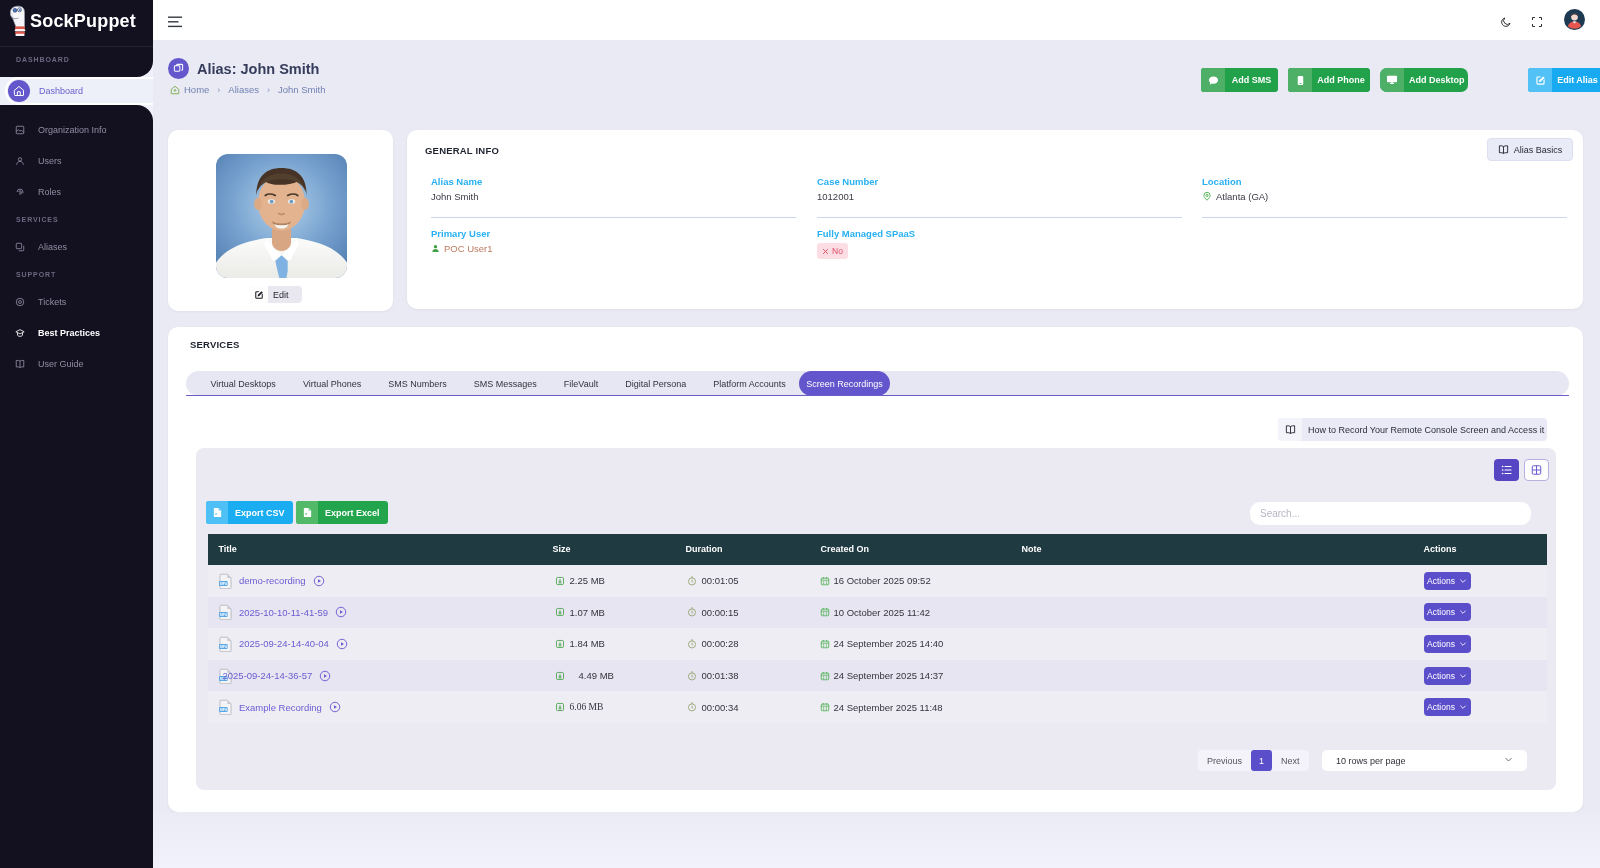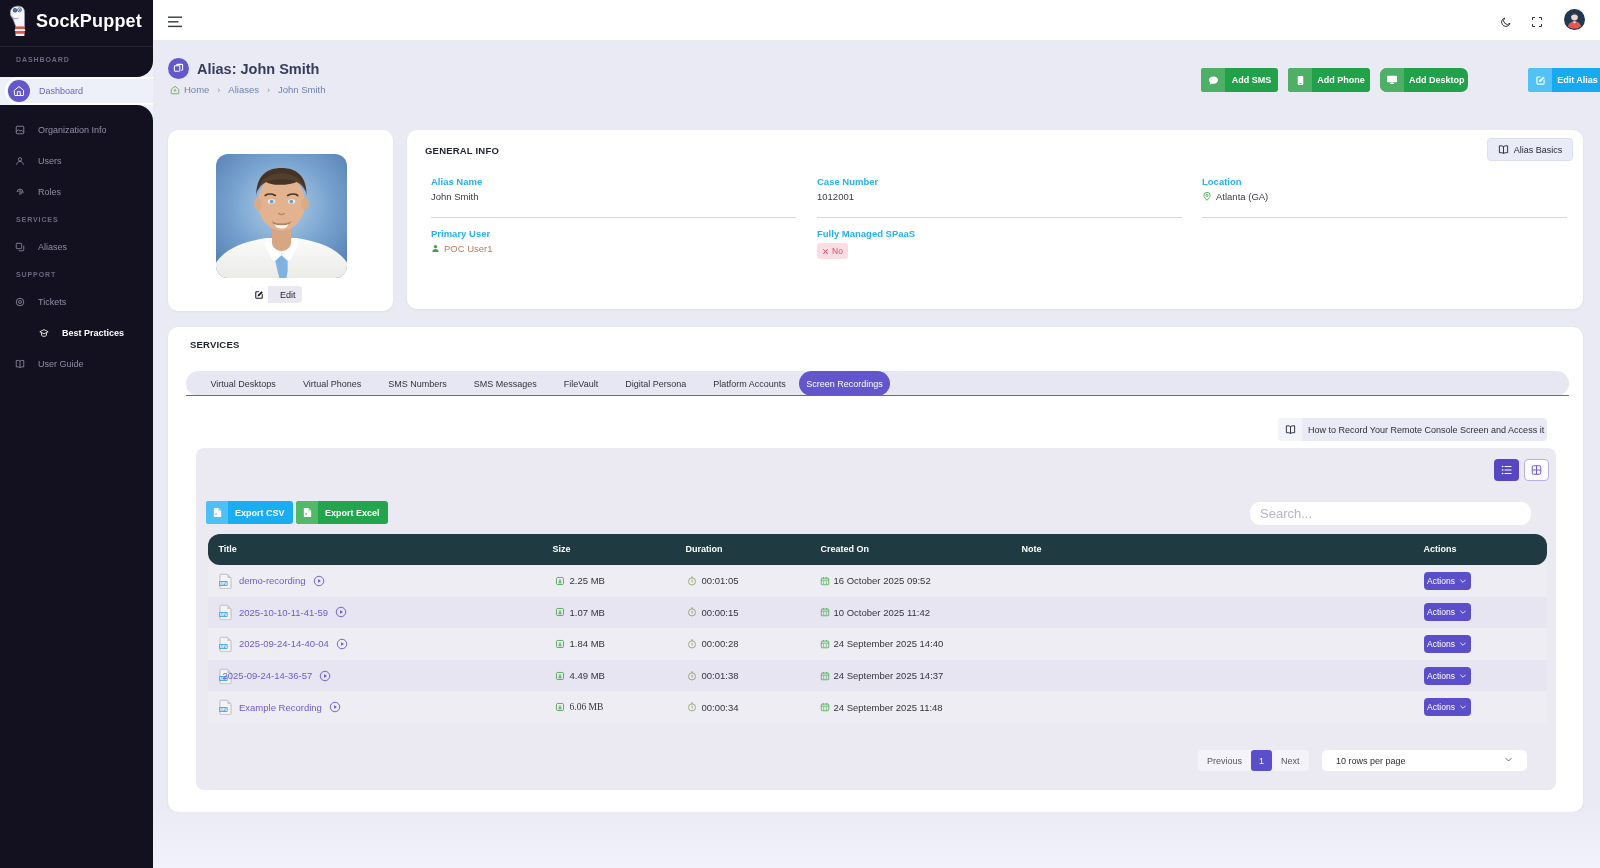--- a/index.html
+++ b/index.html
@@ -4,49 +4,49 @@
 <style>
 * { margin:0; padding:0; box-sizing:border-box; }
 html,body { width:1600px; height:868px; }
 body { font-family:"Liberation Sans", sans-serif; background:#e9eaf3; position:relative; overflow:hidden; }
 .abs { position:absolute; }
 
 #sidebar { position:absolute; left:0; top:0; width:153px; height:868px; background:#eef0fa; z-index:5; }
 #sbtop { position:absolute; left:0; top:0; width:153px; height:77px; background:#131120; border-bottom-right-radius:16px; }
 #sbbot { position:absolute; left:0; top:105px; width:153px; height:763px; background:#131120; border-top-right-radius:16px; }
 #logo { position:absolute; left:9px; top:5px; width:140px; height:32px; display:flex; align-items:center; }
-#logotext { color:#fff; font-weight:bold; font-size:18px; margin-left:6px; letter-spacing:.2px; }
+#logotext { color:#fff; font-weight:bold; font-size:18px; letter-spacing:.2px; }
 #sbdivider { position:absolute; left:0; top:46px; width:153px; border-top:1px solid rgba(255,255,255,.08); }
 #lbl-dash { position:absolute; left:16px; top:56px; color:#6b6980; font-size:7px; font-weight:bold; letter-spacing:.9px; }
 #active-item { position:absolute; left:5px; top:77px; width:148px; height:28px; background:#edeff9; border:2px solid #fff; border-right:none; border-radius:16px 0 0 16px; display:flex; align-items:center; }
 #active-item .ico { width:22px; height:22px; border-radius:50%; background:#6456cb; margin-left:1px; display:flex; align-items:center; justify-content:center; }
 #active-item .txt { color:#6c60cf; font-size:9px; margin-left:9px; }
 .menu { position:absolute; left:0; top:9px; width:153px; }
 .mitem { height:31px; display:flex; align-items:center; padding-left:15px; color:#908ea2; font-size:9px; }
 .mitem svg { width:10px; height:10px; margin-right:13px; flex:none; }
-.mitem.white { color:#fff; font-weight:bold;margin-left:24px; }
+.mitem.white { color:#fff; font-weight:bold; }
 .mlabel { height:24px; display:flex; align-items:center; padding-left:16px; color:#6b6980; font-size:7px; font-weight:bold; letter-spacing:.9px; }
 
 #header { position:absolute; left:153px; top:0; width:1447px; height:40px; background:#fff; }
 
 #headicon { position:absolute; left:168px; top:58px; width:21px; height:21px; border-radius:50%; background:#6456cb; display:flex; align-items:center; justify-content:center; }
 #h1 { position:absolute; left:197px; top:61px; font-size:14.5px; font-weight:bold; color:#363d5c; }
 #crumbs { position:absolute; left:170px; top:84px; font-size:9.5px; color:#7181b3; display:flex; align-items:center; }
 #crumbs .sep { margin:0 8px; color:#8a97c0; font-size:9px; }
 
 .topbtn { position:absolute; top:68px; height:24px; border-radius:3px; display:flex; align-items:center; color:#fff; font-weight:bold; font-size:9px; overflow:hidden; }
 .topbtn .isec { width:24px; height:24px; display:flex; align-items:center; justify-content:center; flex:none; }
 .topbtn .tsec { padding:0 5px; flex:1; text-align:center; white-space:nowrap; }
 
 .card { position:absolute; background:#fff; border-radius:10px; box-shadow:0 1px 3px rgba(30,30,80,.05); }
 #photocard { left:168px; top:130px; width:225px; height:181px; }
 #photo { position:absolute; left:48px; top:24px; width:131px; height:124px; border-radius:12px; overflow:hidden; }
 #editbtn { position:absolute; left:82px; top:156px; width:52px; height:17px; background:#e9e8f1; border-radius:4px; display:flex; align-items:center; font-size:9px; color:#23262e; }
 #editbtn .i { width:18px; height:17px; background:#fdfdfe; border-radius:4px 0 0 4px; display:flex; align-items:center; justify-content:center; }
-#editbtn .t { padding-left:12px; }
+#editbtn .t { padding-left:5px; }
 #infocard { left:407px; top:130px; width:1176px; height:179px; }
 #ginfo-title { position:absolute; left:18px; top:15px; font-size:9.5px; font-weight:bold; color:#1e222e; letter-spacing:.2px; }
 #aliasbasics { position:absolute; right:10px; top:8px; width:86px; height:23px; background:#e9ebf7; border:1px solid #dcdff0; border-radius:4px; display:flex; align-items:center; justify-content:center; font-size:9px; color:#272b36; }
 .glabel { font-size:9.5px; font-weight:bold; color:#28b0f2; }
 .gval { font-size:9.5px; color:#3a3b45; margin-top:4px; display:flex; align-items:center; }
 .gcol { position:absolute; width:365px; }
 .gline { border-bottom:1px solid #ccd6ee; margin-top:15px; }
 
 #servcard { left:168px; top:327px; width:1415px; height:485px; }
 #serv-title { position:absolute; left:22px; top:12px; font-size:9.5px; font-weight:bold; color:#1e222e; letter-spacing:.2px; }
@@ -55,24 +55,24 @@
 #tab-active { height:25px; border-radius:13px; background:#6355cb; color:#fff; display:flex; align-items:center; padding:0 7px; }
 #howto { position:absolute; left:1110px; top:91px; width:269px; height:23px; background:#e9eaf5; border-radius:4px; display:flex; align-items:center; font-size:9px; color:#2b2e38; }
 #howto .i { width:24px; height:23px; background:#f3f3fa; border-radius:4px 0 0 4px; display:flex; align-items:center; justify-content:center; }
 #howto .t { padding-left:6px; }
 #panel { position:absolute; left:28px; top:121px; width:1360px; height:342px; background:#ebeaf2; border-radius:8px; }
 #togglelist { position:absolute; left:1298px; top:11px; width:25px; height:22px; background:#5646c4; border-radius:4px; display:flex; align-items:center; justify-content:center; }
 #togglegrid { position:absolute; left:1328px; top:11px; width:25px; height:22px; background:#fdfdfe; border:1px solid #b9b0e2; border-radius:4px; display:flex; align-items:center; justify-content:center; }
 .expbtn { position:absolute; top:53px; height:23px; border-radius:3px; display:flex; align-items:center; color:#fff; font-weight:bold; font-size:9px; overflow:hidden; }
 .expbtn .isec { width:22px; height:23px; display:flex; align-items:center; justify-content:center; }
 .expbtn .tsec { padding:0 8px 0 7px; }
-#search { position:absolute; left:1054px; top:54px; width:281px; height:23px; background:#fff; border-radius:10px; display:flex; align-items:center; padding-left:10px; color:#b7b6c6; font-size:13px; }
+#search { position:absolute; left:1054px; top:54px; width:281px; height:23px; background:#fff; border-radius:10px; display:flex; align-items:center; padding-left:10px; color:#b7b6c6; font-size:10px; }
 
 #tbl { position:absolute; left:11.5px; top:85.5px; width:1339px; }
-.thead { height:31.5px; background:#1f3a41; color:#fff; font-weight:bold; font-size:9px; position:relative;border-radius:12px; }
+.thead { height:31.5px; background:#1f3a41; color:#fff; font-weight:bold; font-size:9px; position:relative; }
 .trow { height:31.6px; position:relative; font-size:9.5px; color:#33343c; }
 .trow.odd { background:#eeedf3; }
 .trow.even { background:#e7e5f1; }
 .tc { position:absolute; top:0; height:100%; display:flex; align-items:center; }
 .link { color:#6b5cd3; }
 .actbtn { width:47px; height:18px; background:#5b4ecb; border-radius:4px; color:#fff; font-size:8.5px; display:flex; align-items:center; justify-content:center; }
 
 #pager { position:absolute; left:1002px; top:302px; height:21px; background:#f4f3f9; border-radius:4px; display:flex; align-items:center; font-size:9px; color:#55565f; }
 #pager .pg { padding:0 9px; }
 #pager .cur { width:21px; height:21px; background:#5b4ecb; color:#fff; border-radius:3px; display:flex; align-items:center; justify-content:center; }
@@ -577,21 +577,21 @@
                 <circle cx="12" cy="12" r="9.5"></circle>
                 <path d="M10 8.5 L16 12 L10 15.5 Z" fill="#6b5cd3" stroke="none"></path>
               </svg>
             </span>
           </span>
 <span class="tc" style="left:347px;">
             <svg width="10" height="10" viewBox="0 0 24 24" fill="none" stroke="#43a047" stroke-width="2">
               <rect x="3.5" y="3.5" width="17" height="17" rx="3"></rect>
               <path d="M12 7.5 v7 M8.8 11.5 l3.2 3.2 3.2 -3.2 M8 16.5 h8"></path>
             </svg>
-            <span style="margin-left:5px;">4.49 MB</span>
+            <span style="margin-left:14px;">4.49 MB</span>
           </span>
 <span class="tc" style="left:479px;">
             <svg width="10" height="10" viewBox="0 0 24 24" fill="none" stroke="#8fa06a" stroke-width="2">
               <circle cx="12" cy="13" r="8.5"></circle>
               <path d="M12 9 v4.5 l2.5 1.5"></path>
               <path d="M9.5 2.5 h5"></path>
             </svg>
             <span style="margin-left:5px;">00:01:38</span>
           </span>
 <span class="tc" style="left:612px;">

